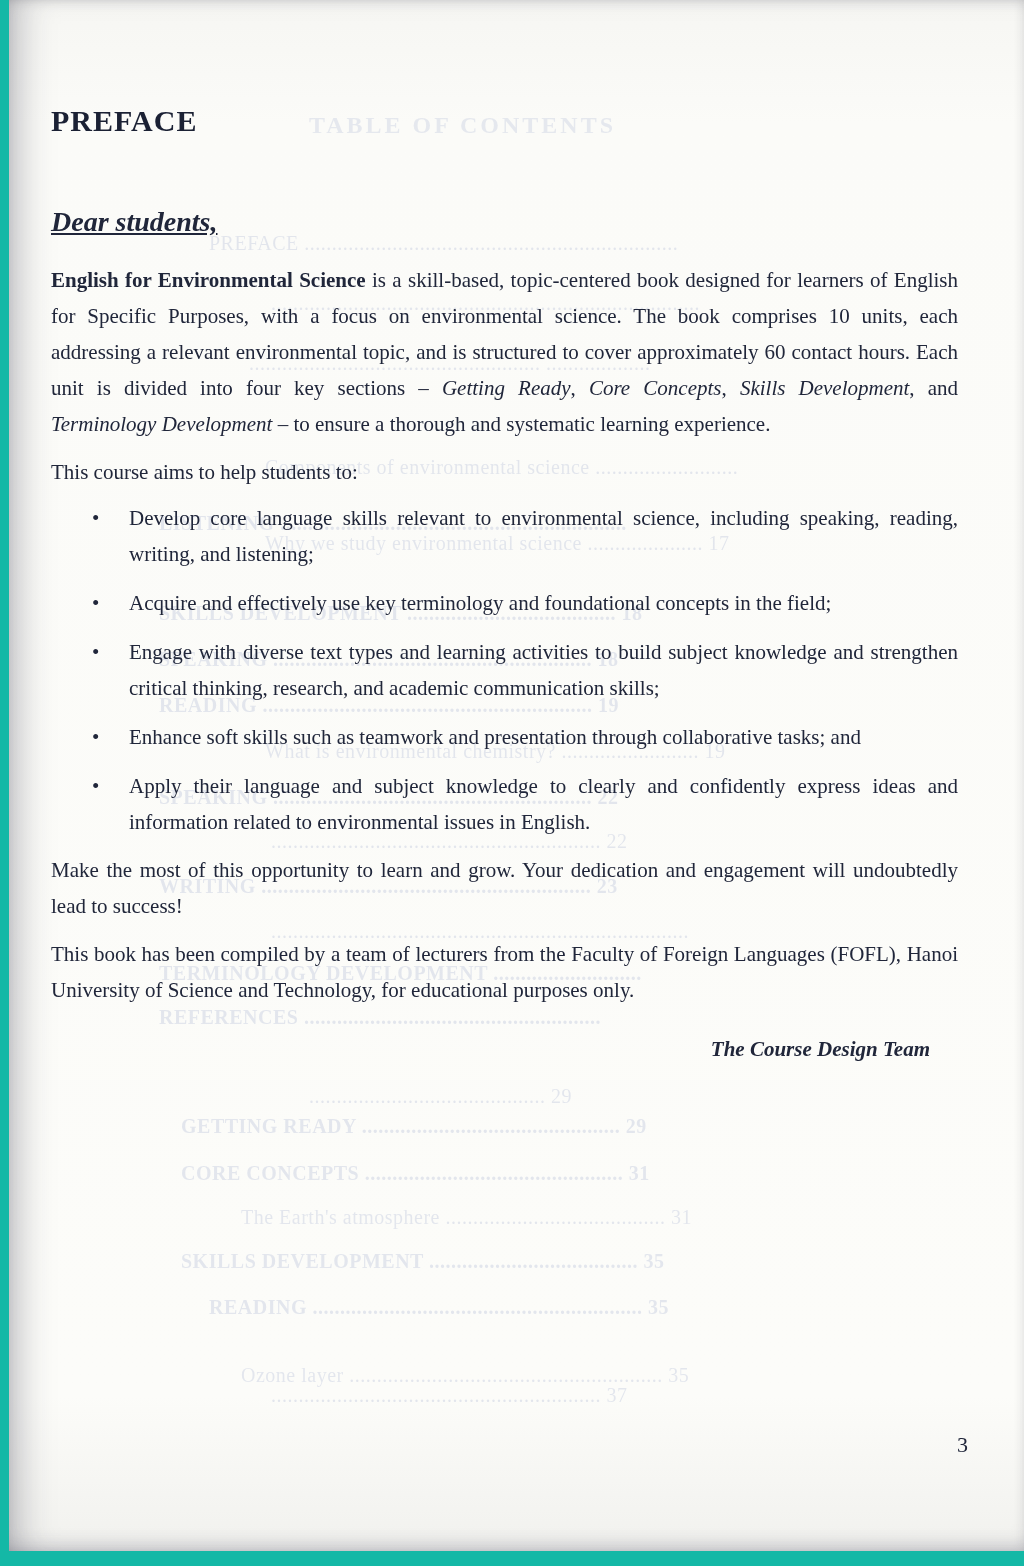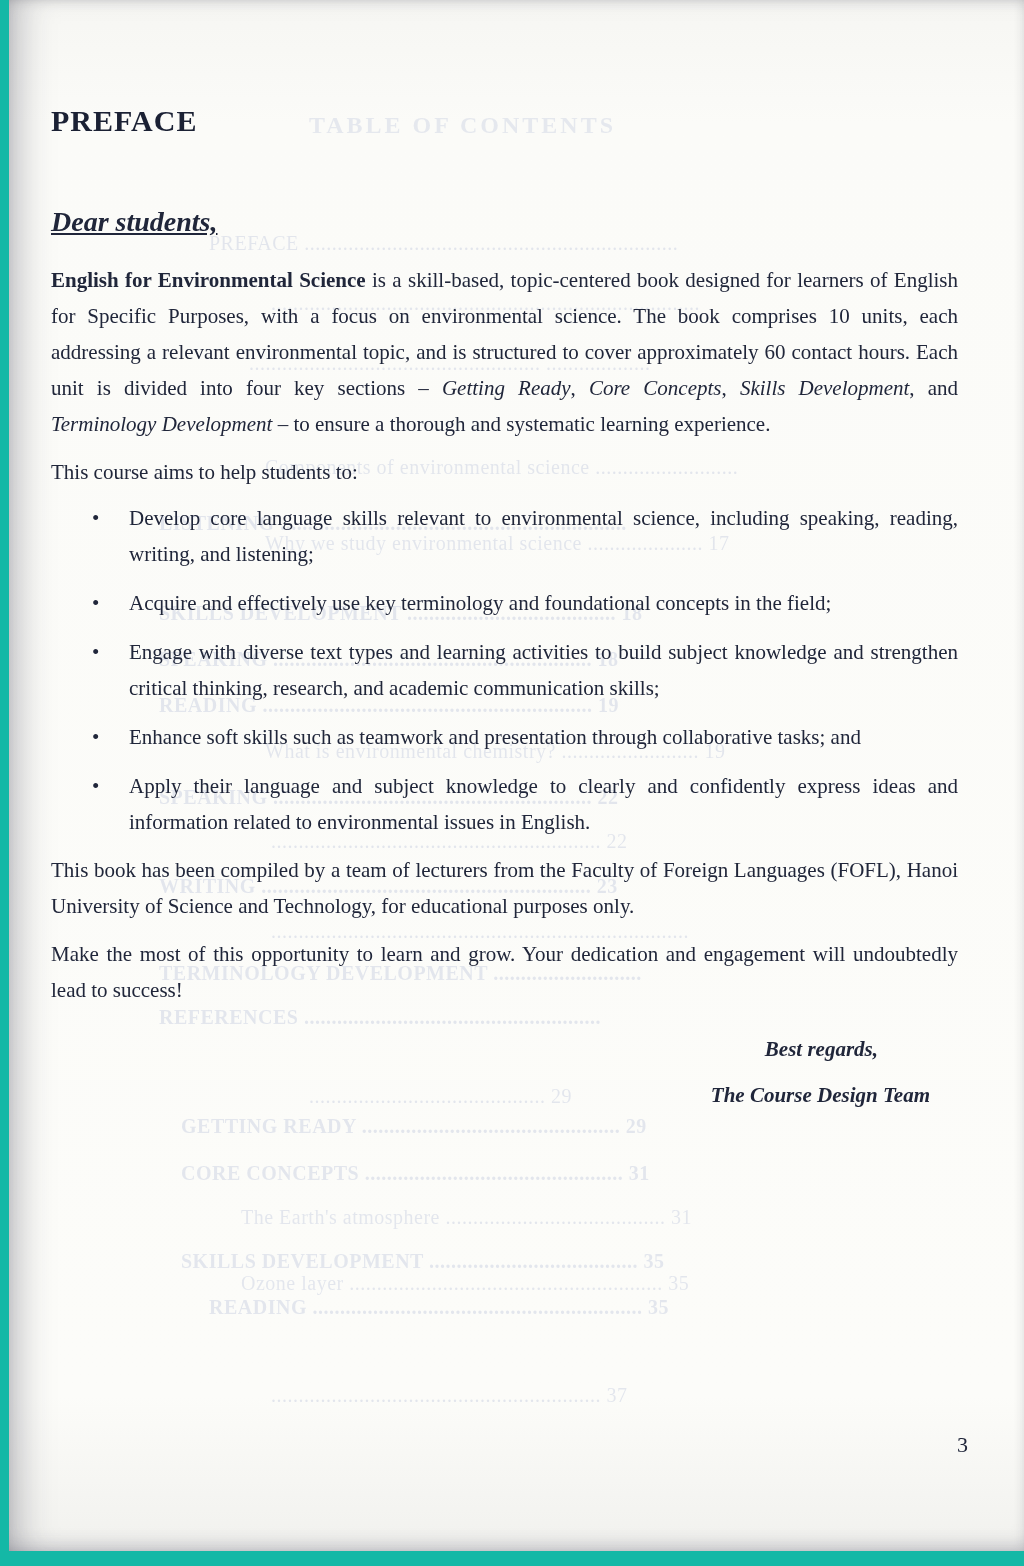--- a/index.html
+++ b/index.html
@@ -94,46 +94,45 @@
       <span class="gh-bold" style="left:150px;top:875px;">WRITING ............................................................ 23</span>
       <span style="left:262px;top:920px;">............................................................................</span>
       <span class="gh-bold" style="left:150px;top:962px;">TERMINOLOGY DEVELOPMENT ...........................</span>
       <span class="gh-bold" style="left:150px;top:1006px;">REFERENCES ......................................................</span>
       <span style="left:300px;top:1085px;">........................................... 29</span>
       <span class="gh-bold" style="left:172px;top:1115px;">GETTING READY ............................................... 29</span>
       <span class="gh-bold" style="left:172px;top:1162px;">CORE CONCEPTS ............................................... 31</span>
       <span style="left:232px;top:1206px;">The Earth's atmosphere ........................................ 31</span>
       <span class="gh-bold" style="left:172px;top:1250px;">SKILLS DEVELOPMENT ...................................... 35</span>
       <span class="gh-bold" style="left:200px;top:1296px;">READING ............................................................ 35</span>
-      <span style="left:232px;top:1272px;">Ozone layer ......................................................... 35</span>
+      <span style="left:232px;top:1364px;">Ozone layer ......................................................... 35</span>
       <span style="left:262px;top:1384px;">............................................................ 37</span>
     </div>
 
     <div class="content">
       <h1 class="title">PREFACE</h1>
 
       <p class="salutation">Dear students,</p>
 
       <p class="para"><b>English for Environmental Science</b><span> is a skill-based, topic-centered book designed for learners of English for Specific Purposes, with a focus on environmental science. The book comprises 10 units, each addressing a relevant environmental topic, and is structured to cover approximately 60 contact hours. Each unit is divided into four key sections – </span><i>Getting Ready</i><span>, </span><i>Core Concepts</i><span>, </span><i>Skills Development</i><span>, and </span><i>Terminology Development</i><span> – to ensure a thorough and systematic learning experience.</span></p>
 
       <p class="aims-lead">This course aims to help students to:</p>
 
       <ul class="bullets">
         <li><span class="marker">•</span><span>Develop core language skills relevant to environmental science, including speaking, reading, writing, and listening;</span></li>
         <li><span class="marker">•</span><span>Acquire and effectively use key terminology and foundational concepts in the field;</span></li>
         <li><span class="marker">•</span><span>Engage with diverse text types and learning activities to build subject knowledge and strengthen critical thinking, research, and academic communication skills;</span></li>
         <li><span class="marker">•</span><span>Enhance soft skills such as teamwork and presentation through collaborative tasks; and</span></li>
         <li><span class="marker">•</span><span>Apply their language and subject knowledge to clearly and confidently express ideas and information related to environmental issues in English.</span></li>
       </ul>
 
+      <p class="para para-tight">Make the most of this opportunity to learn and grow. Your dedication and engagement will undoubtedly lead to success!</p>
+
       <p class="para para-tight">This book has been compiled by a team of lecturers from the Faculty of Foreign Languages (FOFL), Hanoi University of Science and Technology, for educational purposes only.</p>
 
-      <p class="para para-tight">Make the most of this opportunity to learn and grow. Your dedication and engagement will undoubtedly lead to success!</p>
-
       <div class="signature">
-        <p class="sig-line1">Best regards,</p>
         <p class="sig-line2">The Course Design Team</p>
       </div>
     </div>
 
     <div class="page-number">3</div>
   </div>
 </div>
 
 </body></html>

